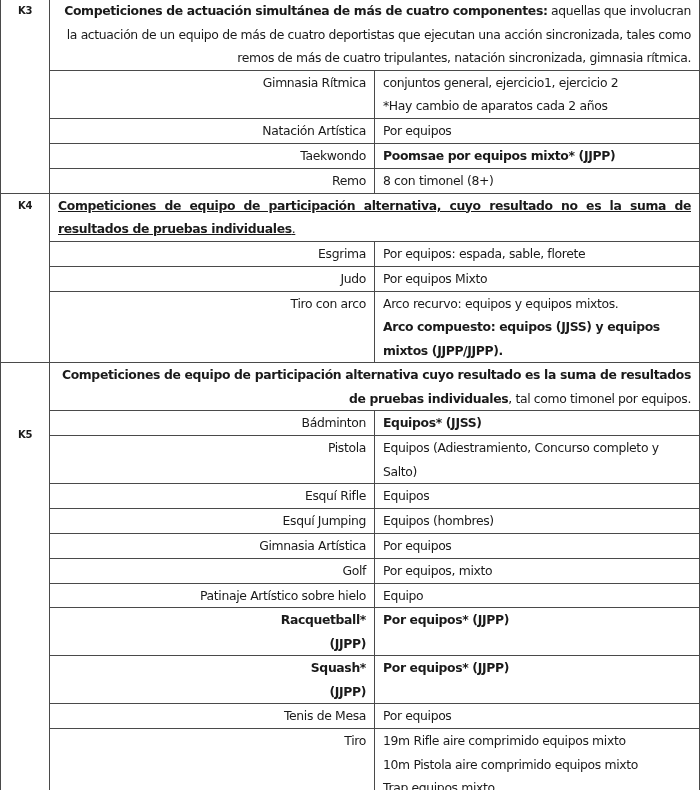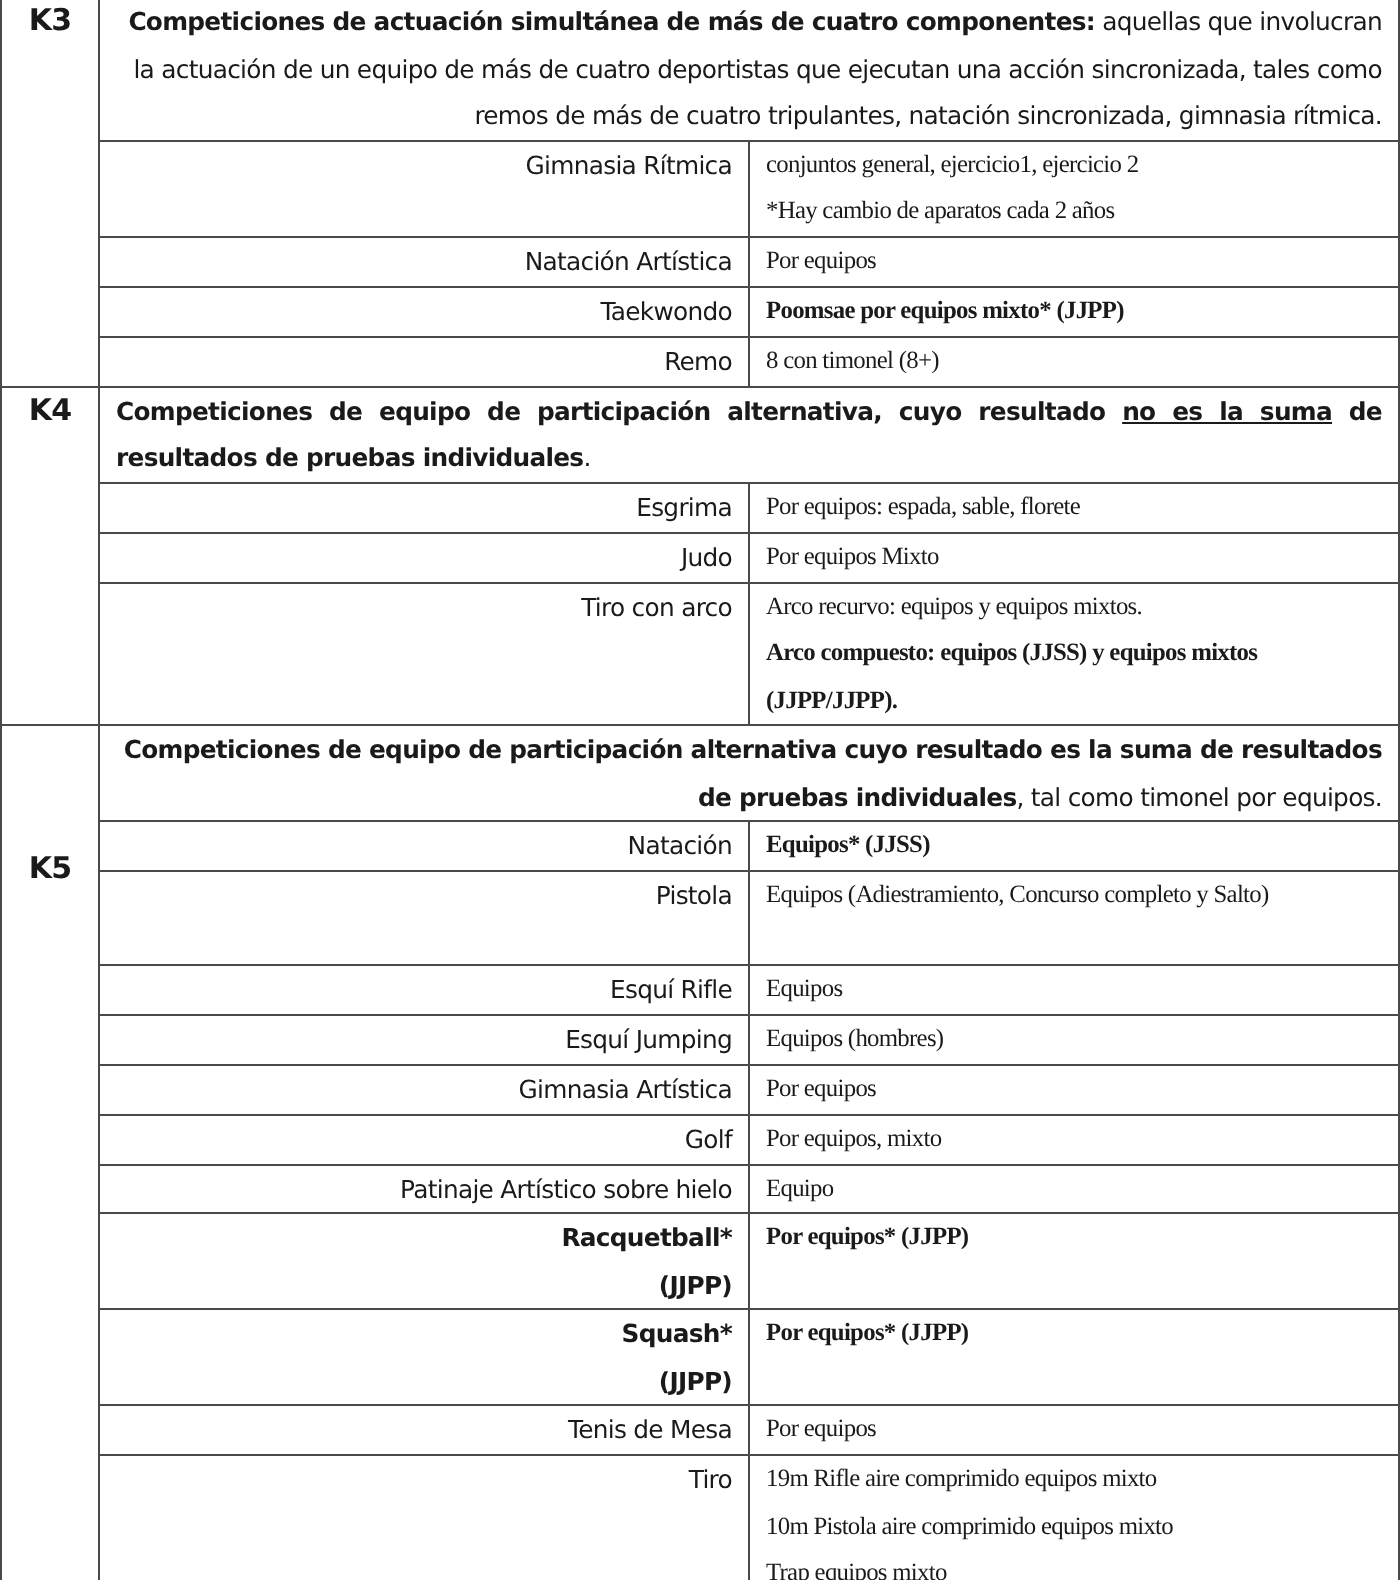--- a/index.html
+++ b/index.html
@@ -8,26 +8,26 @@
     position: absolute; left: 0; top: -2px;
     width: 700px; border-collapse: collapse; table-layout: fixed;
     font-size: 12.4px; letter-spacing: -0.35px;
   }
   table.doc td {
     border: 1.5px solid #4a4a4a; padding: 0 8px; vertical-align: top;
     line-height: 23.5px;
   }
   td.code {
     width: 32px; text-align: center; vertical-align: middle; font-weight: bold;
-    font-size: 15px; padding: 0;
+    font-size: 10px; padding: 0;
   }
   td.header { text-align: right; padding-top: 1px; padding-bottom: 0; }
-  td.header.justify { text-align: justify; }
+  td.header.justify { text-align: justify; text-decoration: underline; }
   td.sport { text-align: right; width: 232px; }
-  td.event { text-align: left; font-family: Liberation Serif, serif; }
+  td.event { text-align: left; }
   .b { font-weight: bold; }
   .u { text-decoration: underline; }
   .line { display: block; }
 </style>
 </head>
 <body>
 
 <table class="doc">
   <tbody>
 
@@ -73,21 +73,21 @@
           <span class="line">Arco recurvo: equipos y equipos mixtos.</span>
           <span class="line b">Arco compuesto: equipos (JJSS) y equipos mixtos (JJPP/JJPP).</span>
         </td>
     </tr>
 
     <tr style="height:48px">
       <td class="code" rowspan="12" style="vertical-align:top; padding-top:60px;">K5</td>
       <td class="header" colspan="2"><span class="b">Competiciones de equipo de participación alternativa cuyo resultado es la suma de resultados de pruebas individuales</span><span>, tal como timonel por equipos.</span></td>
     </tr>
     <tr style="height:25px">
-      <td class="sport">Natación</td>
+      <td class="sport">Bádminton</td>
       <td class="event b">Equipos* (JJSS)</td>
     </tr>
     <tr style="height:47px">
       <td class="sport">Pistola</td>
       <td class="event">Equipos (Adiestramiento, Concurso completo y Salto)</td>
     </tr>
     <tr style="height:25px">
       <td class="sport">Esquí Rifle</td>
       <td class="event">Equipos</td>
     </tr>

